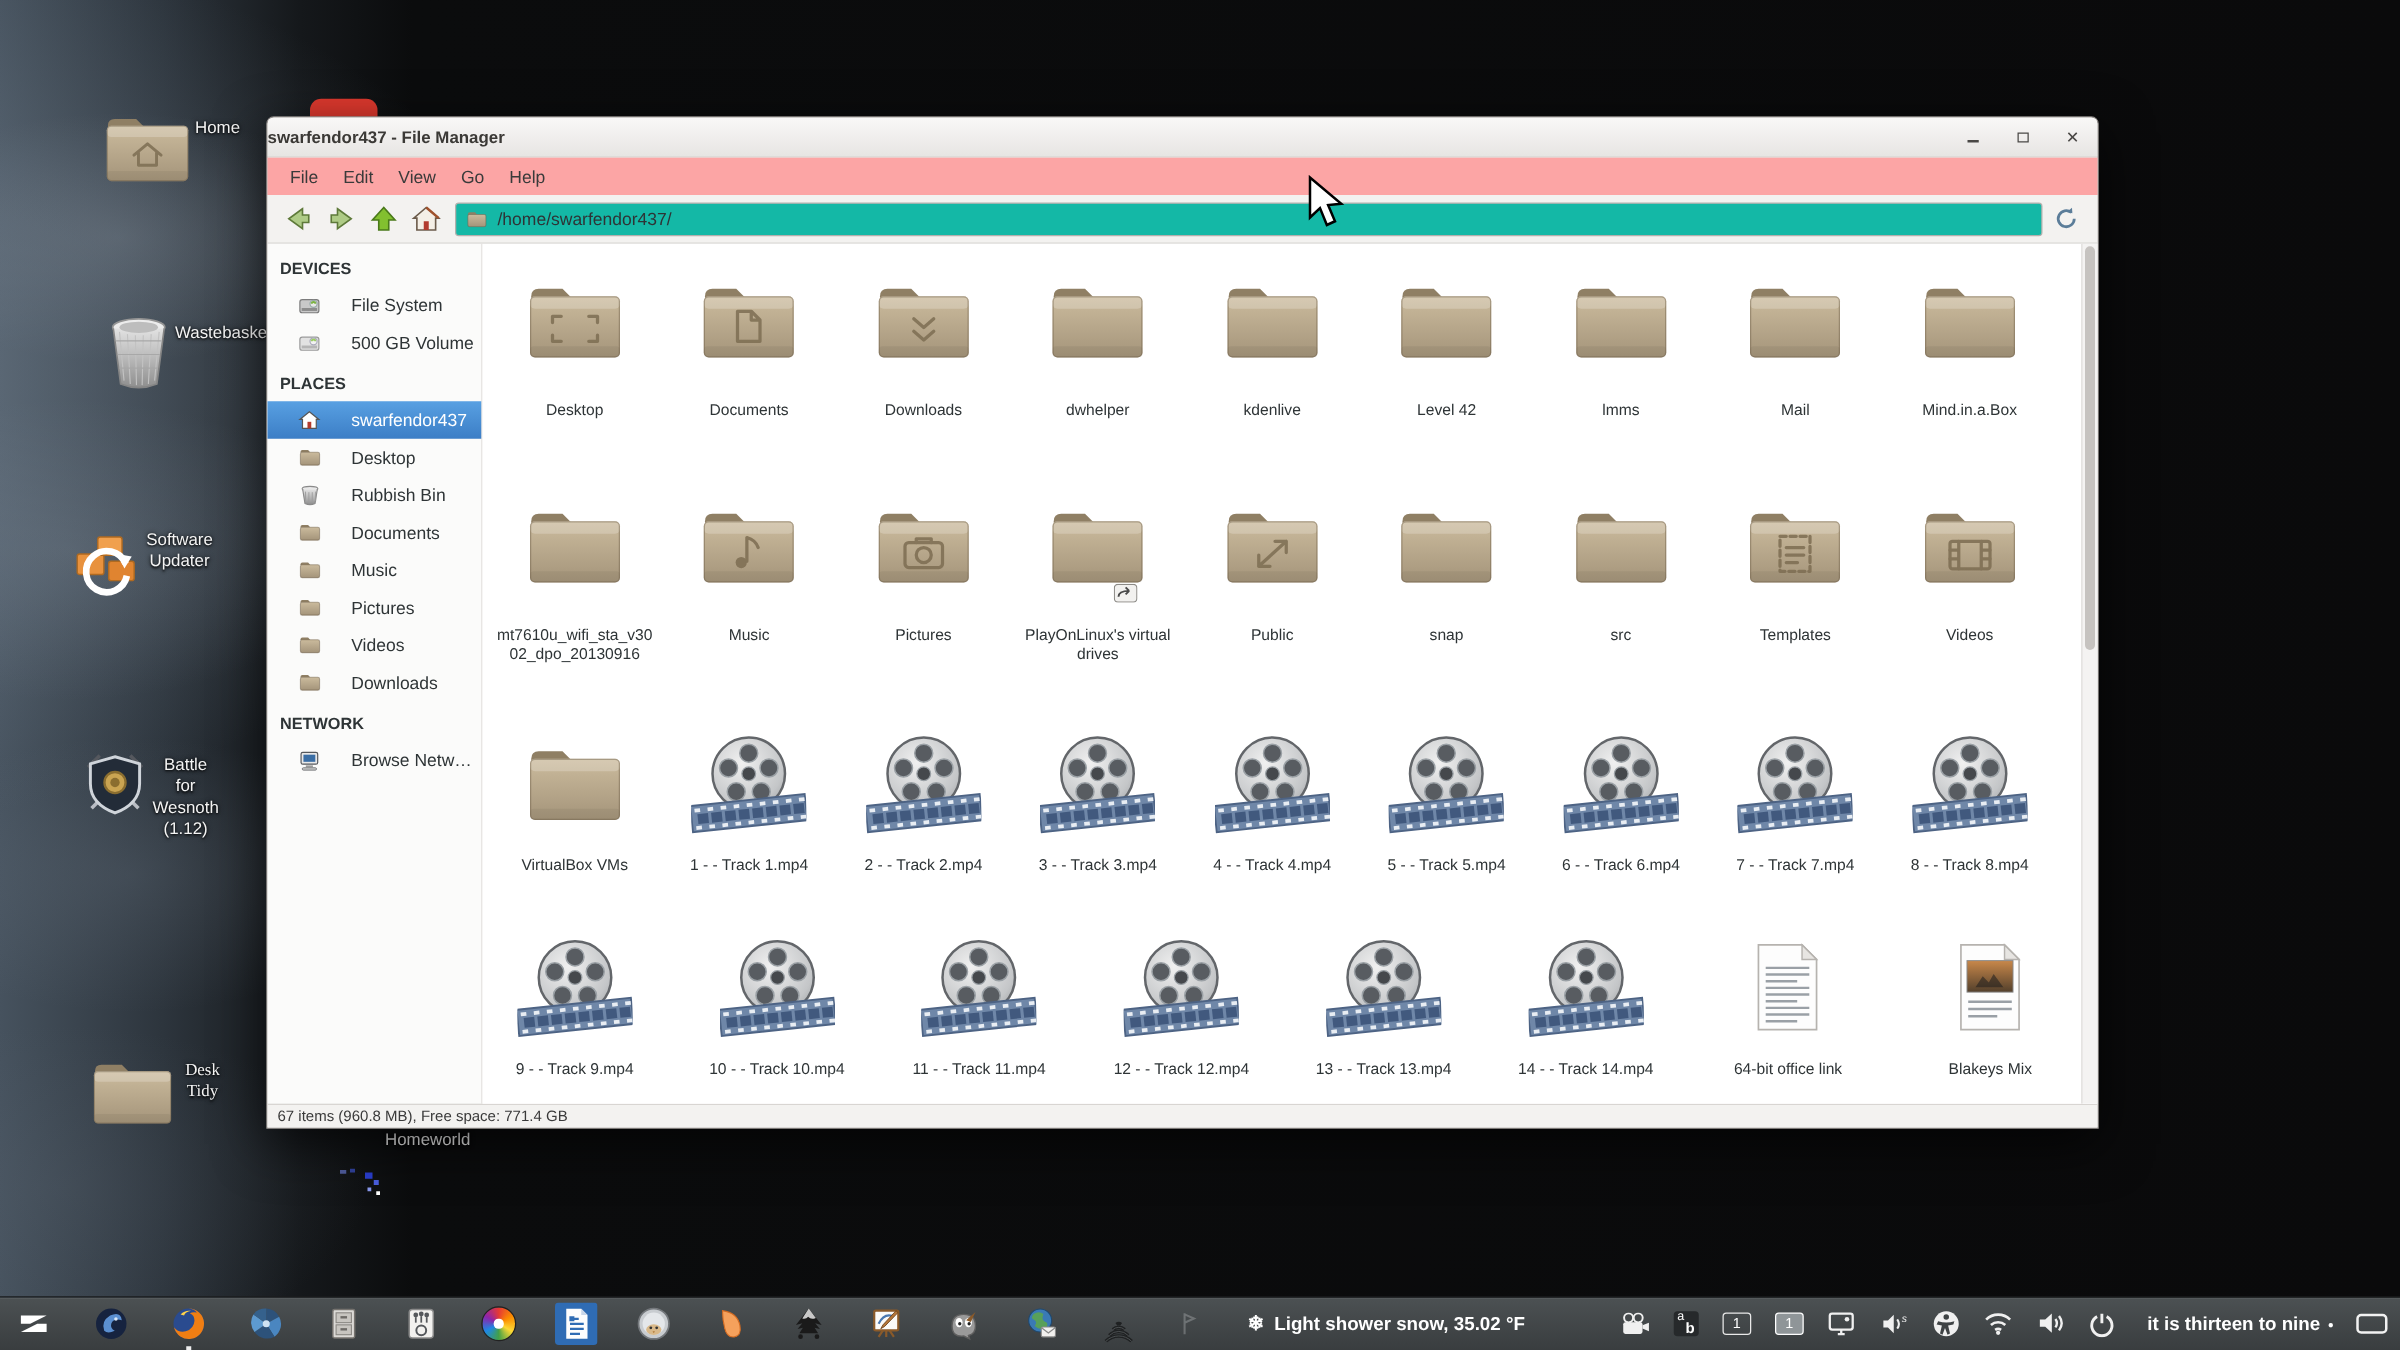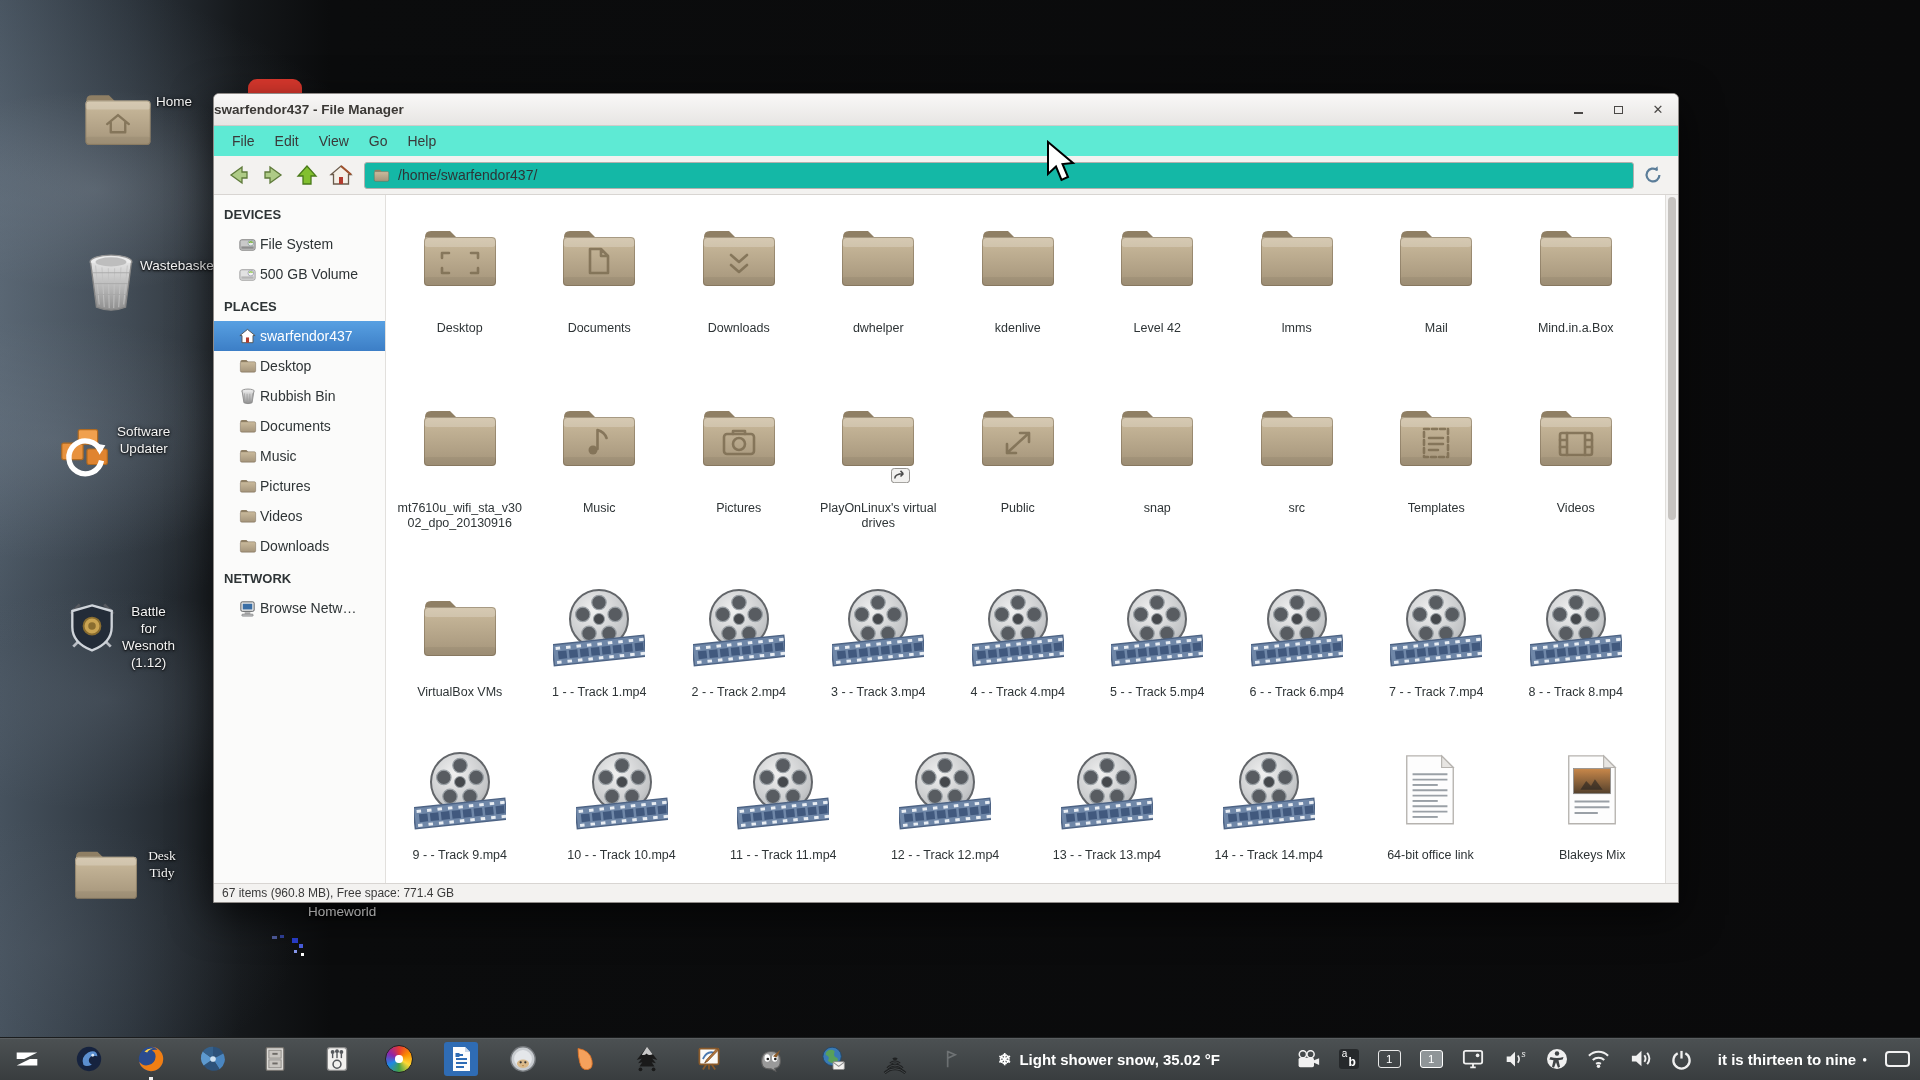--- a/index.html
+++ b/index.html
@@ -28,33 +28,33 @@
     background:#f3f2f0; border:1px solid #8f8b88; border-radius:6px 6px 0 0;
     box-shadow:0 12px 42px rgba(0,0,0,.66); display:flex; flex-direction:column; }
   .titlebar{ height:32px; flex:0 0 32px; background:linear-gradient(#f9f8f7,#e7e5e3); border-bottom:1px solid #cfccc9;
     border-radius:5px 5px 0 0; position:relative; display:flex; align-items:center; justify-content:flex-start; }
   .title{ font-size:13.5px; font-weight:bold; color:#3b3936; }
   .win-controls{ position:absolute; right:12px; top:0; height:100%; display:flex; align-items:center; gap:24px; }
   .wc{ width:16px; height:16px; display:grid; place-items:center; color:#4a4846; font-size:13px; }
   .wc .min{ width:9px; height:2px; background:#4a4846; margin-top:7px; }
   .wc .max{ width:9px; height:8px; border:1.6px solid #4a4846; }
 
-  .menubar{ height:30px; flex:0 0 30px; display:flex; align-items:center; padding-left:8px; background:#5eead4; }
+  .menubar{ height:30px; flex:0 0 30px; display:flex; align-items:center; padding-left:8px; background:#fca5a5; }
   .menu-item{ padding:4px 10px; font-size:14px; color:#3a3a3a; }
 
   .toolbar{ height:39px; flex:0 0 39px; display:flex; align-items:center; gap:4px; padding:0 10px;
     background:#f3f2f0; border-bottom:1px solid #d8d5d2; }
   .tb-btn{ width:30px; height:30px; display:grid; place-items:center; }
   .path-entry{ flex:1; height:27px; background:#14b8a6; border:1px solid #b3b0ad; border-radius:3px;
     display:flex; align-items:center; gap:7px; padding:0 7px; font-size:14px; color:#2e3436; margin-left:4px; }
 
   .window-body{ flex:1; display:flex; min-height:0; }
   .sidebar{ width:172px; flex:0 0 172px; background:#fbfbfa; border-right:1px solid #e2e0dd; font-size:14px; color:#2e3436; padding-top:2px;}
   .side-header{ padding:10px 10px 7px 10px; font-weight:bold; font-size:13px; color:#2e3436; }
-  .side-item{ height:30px; display:flex; align-items:center; gap:3px; padding-left:24px; white-space:nowrap; overflow:hidden; }
+  .side-item{ height:30px; display:flex; align-items:center; gap:24px; padding-left:24px; white-space:nowrap; overflow:hidden; }
   .side-item.selected{ background:linear-gradient(#58a0e2,#3c7ec6); color:#fff; }
   .side-ic{ width:19px; height:19px; flex:0 0 19px; display:grid; place-items:center; }
 
   .files{ position:relative; flex:1; background:#fff; overflow:hidden; }
   .vscroll{ position:absolute; right:0; top:0; bottom:0; width:13px; background:#f4f3f2; border-left:1px solid #e0dedb; }
   .vthumb{ position:absolute; left:2px; right:2px; top:2px; height:47%; background:#c6c3c0; border-radius:5px; }
 
   .file-row{ position:absolute; left:4px; right:16px; display:flex; }
   .cell{ width:139.5px; display:flex; flex-direction:column; align-items:center; }
   .icon-box{ display:flex; align-items:center; justify-content:center; position:relative; }

